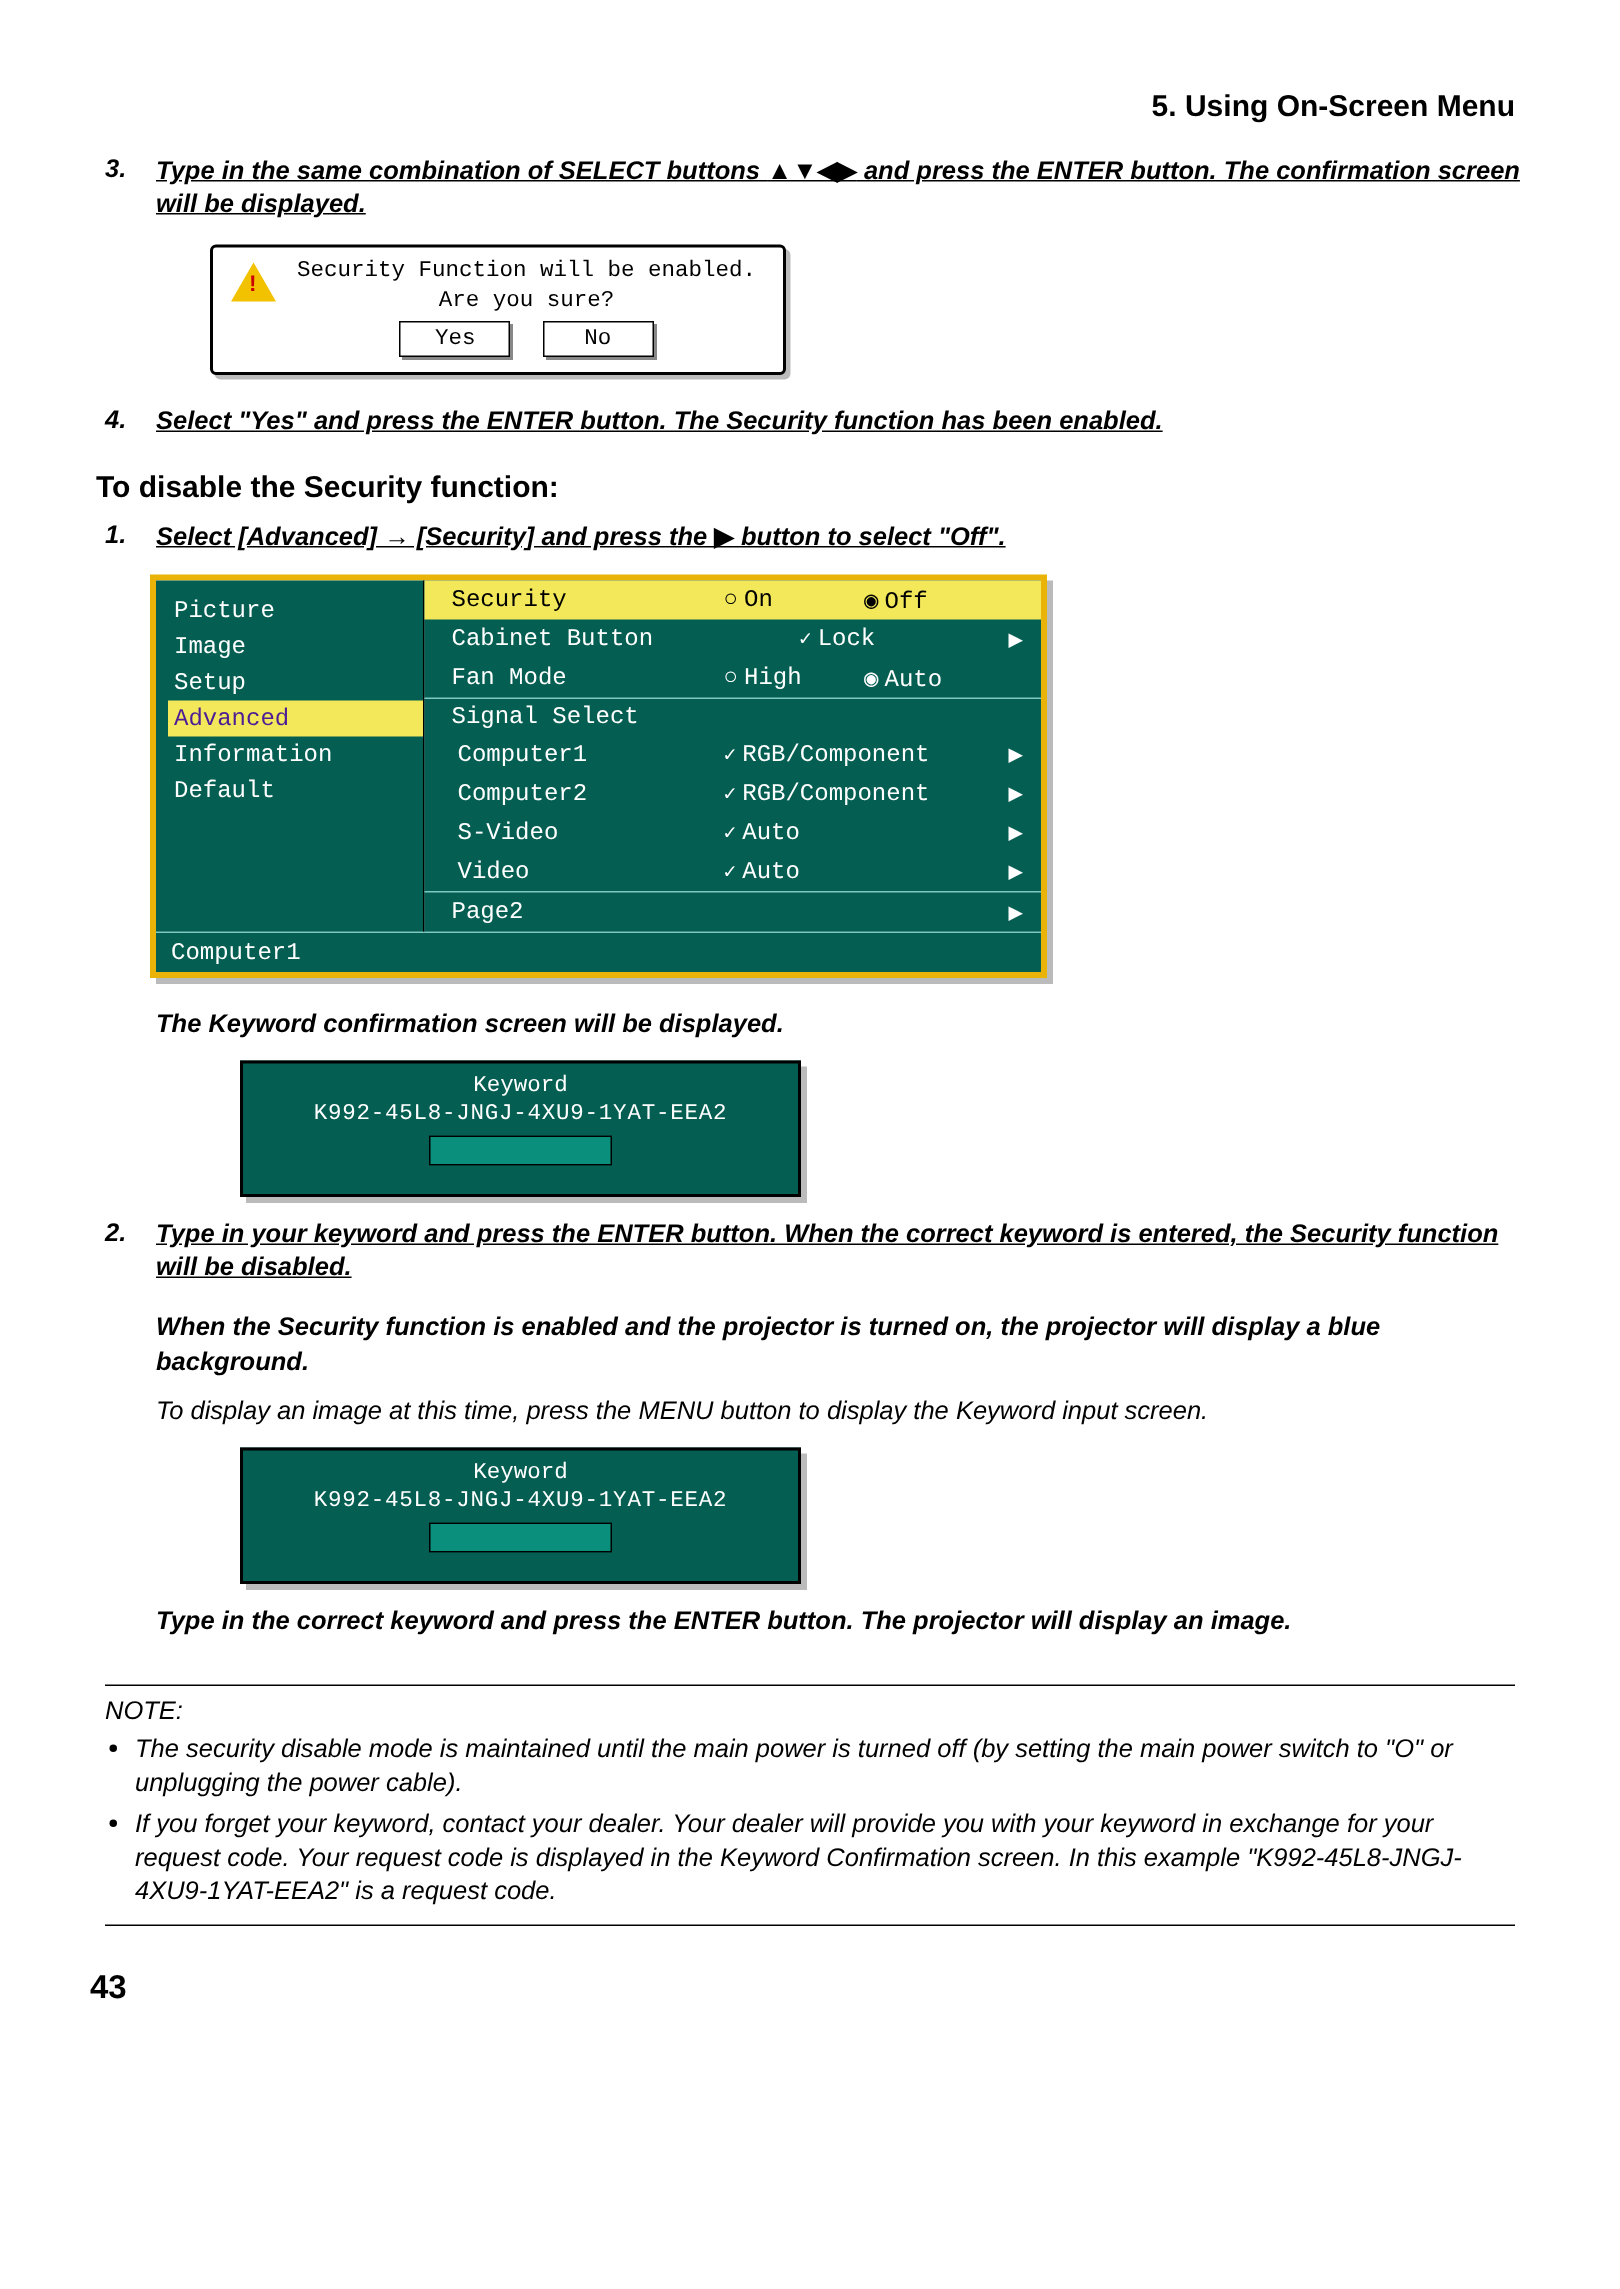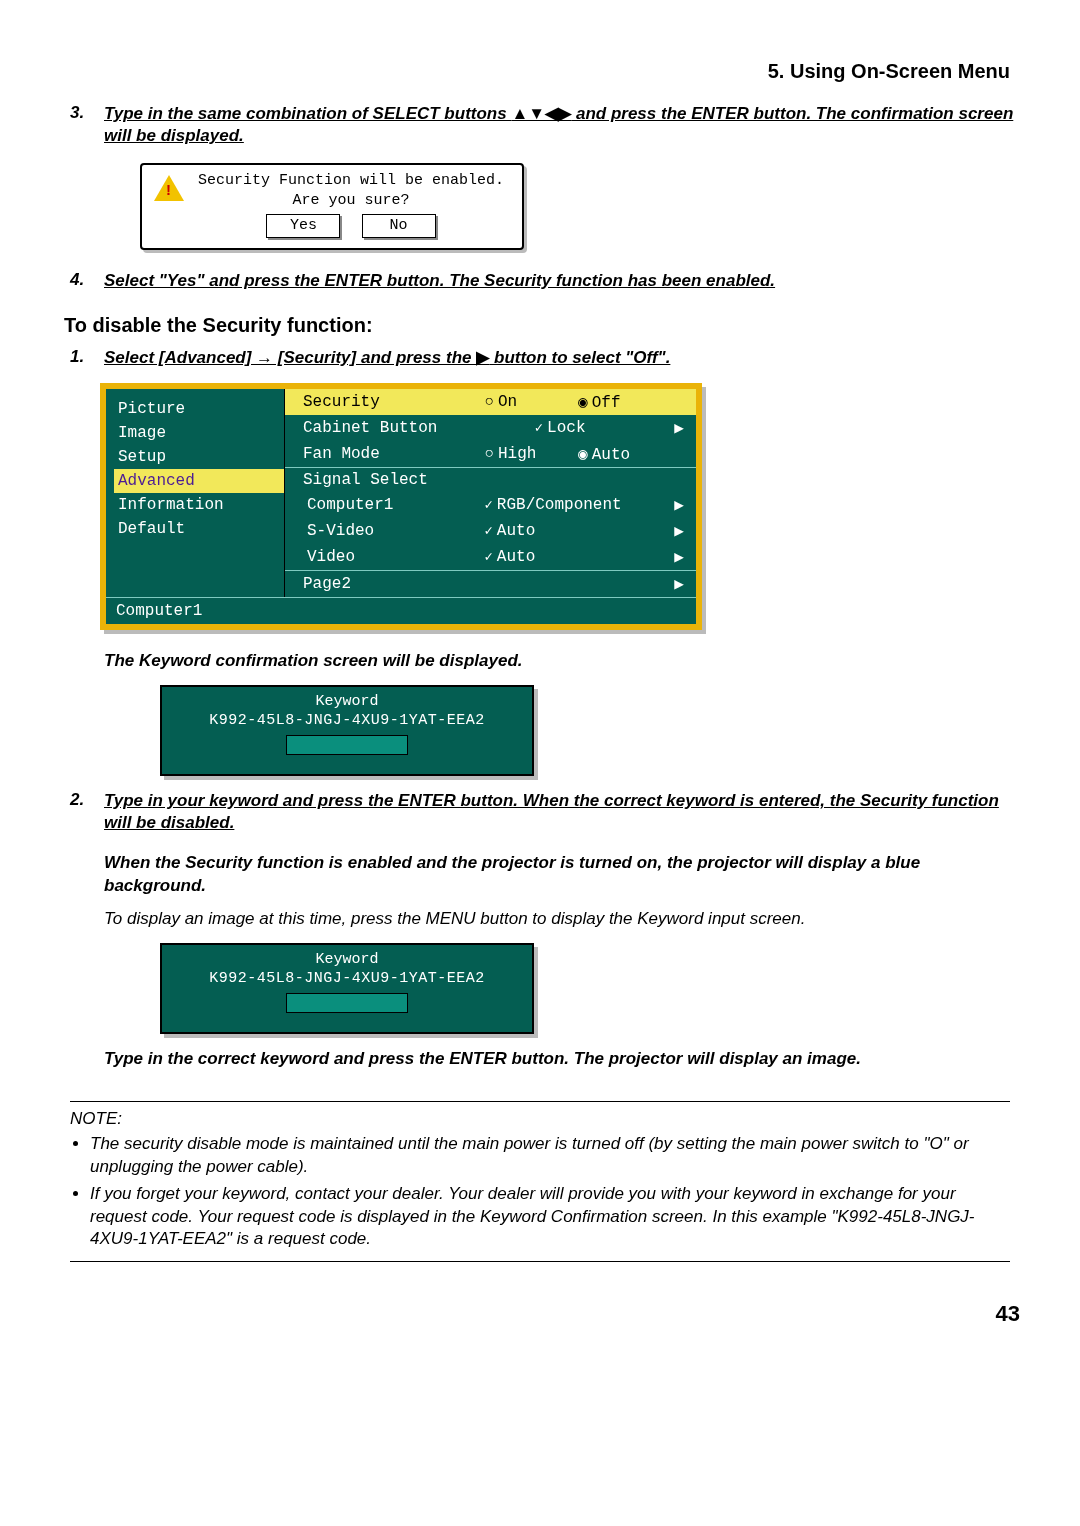--- a/index.html
+++ b/index.html
@@ -65,21 +65,21 @@
   .dlg-btn {
     display: inline-block; min-width: 56px; text-align: center;
     border: 1px solid #000; padding: 1px 8px; margin: 4px 6px 0 6px;
     box-shadow: 2px 2px 0 #888; background: #fff;
   }
   .btns { text-align: center; }
 
   
   .menu-wrap { margin: 14px 0 20px 40px; }
   .menu {
-    width: 590px; border: 6px solid #eab308; box-shadow: 4px 4px 0 #bbb;
+    width: 590px; border: 4px solid #eab308; box-shadow: 4px 4px 0 #bbb;
     font-family: "Courier New", monospace; font-size: 16px; color: #fff;
   }
   .menu-top { display: flex; }
   .menu-left {
     width: 170px; background: #045e52; padding: 8px 0 20px 8px;
     border-right: 1px solid #000;
   }
   .menu-left .item { padding: 3px 4px; }
   .menu-left .sel { background: #f2e85a; color: #000; }
   .menu-left .orange { color: #4c1d95; }
@@ -126,22 +126,22 @@
     border-top: 1px solid #000;
     border-bottom: 1px solid #000;
     padding: 6px 0;
     font-style: italic; font-size: 17px; line-height: 1.35;
   }
   .note-block .label { font-style: italic; }
   .note-block ul { margin: 2px 0 0 0; padding-left: 20px; }
   .note-block li { margin-bottom: 4px; }
 
   .page-num {
-    text-align: right; font-weight: bold; font-size: 22px;
-    margin-top: 39px;
+    text-align: left; font-weight: bold; font-size: 22px;
+    margin-top: 28px;
   }
   .arrows { font-style: normal; font-family: Arial; }
 </style>
 </head>
 <body>
 
 <div class="page">
 
   <div class="header">5. Using On-Screen Menu</div>
 
@@ -220,20 +220,25 @@
               <td></td>
                   <td></td>
                   <td></td>
             </tr>
             <tr class="sub">
               <td>Computer1</td>
               <td colspan="2"><span class="check">RGB/Component</span></td>
               <td class="arrow">▶</td>
             </tr>
             <tr class="sub">
+              <td>Computer2</td>
+              <td colspan="2"><span class="check">RGB/Component</span></td>
+              <td class="arrow">▶</td>
+            </tr>
+            <tr class="sub">
               <td>S-Video</td>
               <td colspan="2"><span class="check">Auto</span></td>
               <td class="arrow">▶</td>
             </tr>
             <tr class="sub">
               <td>Video</td>
               <td colspan="2"><span class="check">Auto</span></td>
               <td class="arrow">▶</td>
             </tr>
             <tr class="sep">

